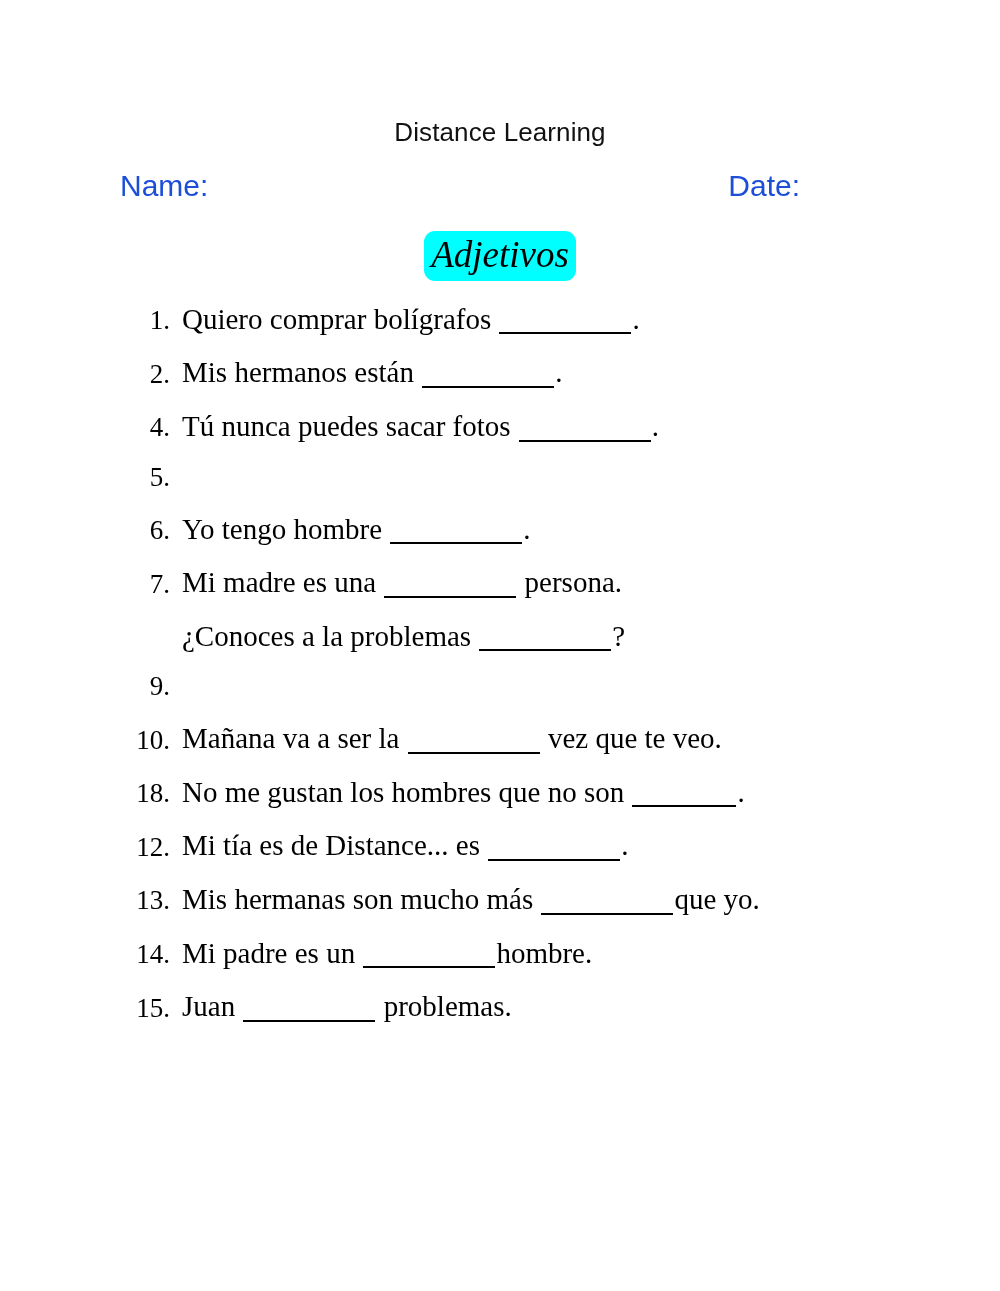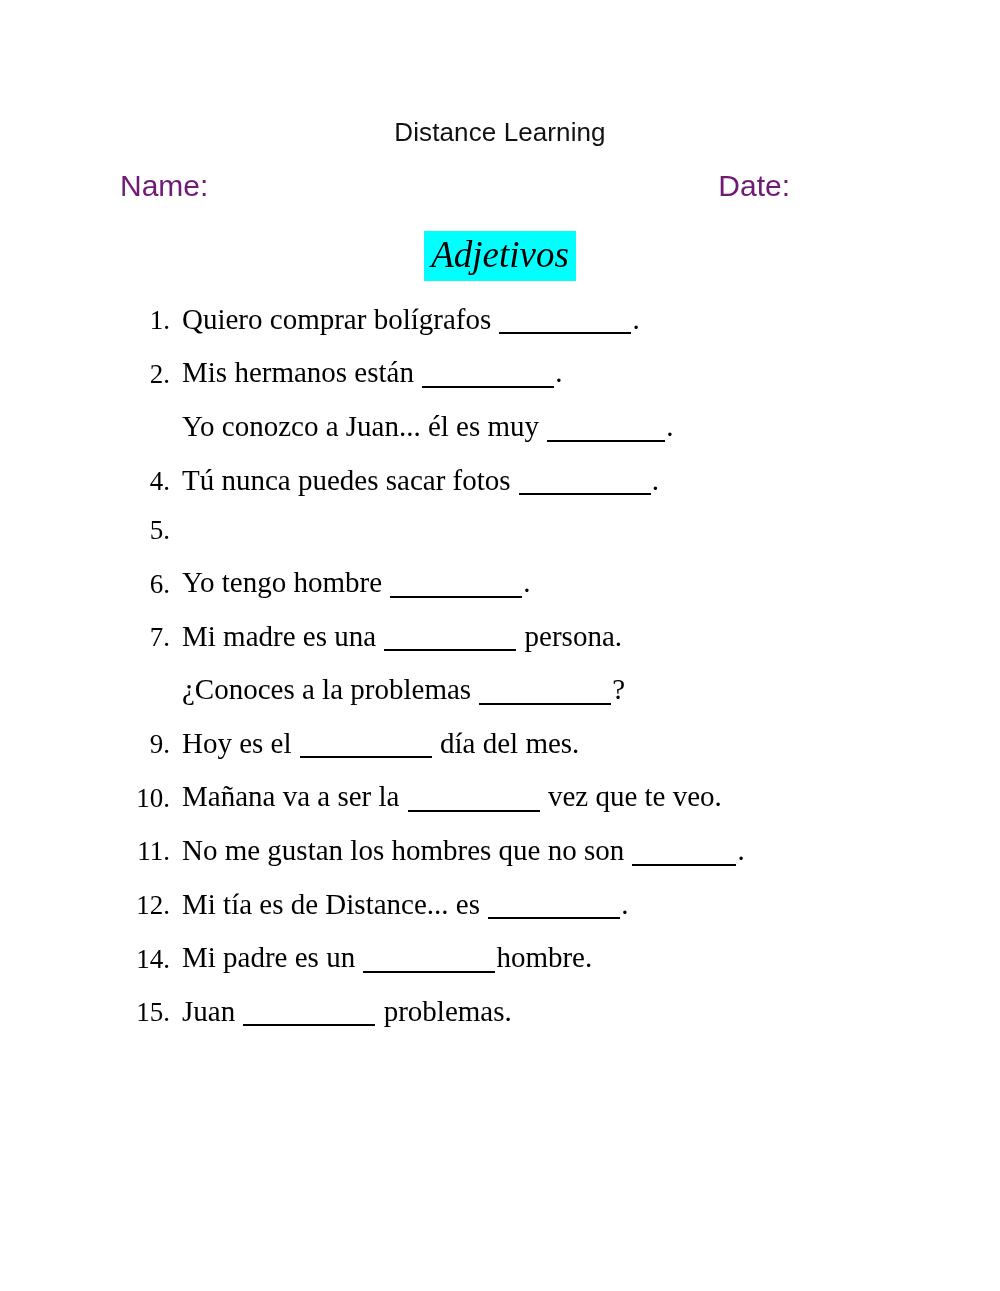--- a/index.html
+++ b/index.html
@@ -33,45 +33,46 @@
     font-size: 26px;
     line-height: 1.1;
     letter-spacing: 0.1px;
     color: #111111;
   }
 
   .name-date-row {
     display: flex;
     justify-content: space-between;
     align-items: baseline;
-    margin: 22px 10px 0 0;
+    margin: 22px 0 0 0;
     padding: 0 200px 0 120px;
     font-family: "Liberation Sans", "DejaVu Sans", sans-serif;
     font-size: 30px;
-    color: #701a75;
+    color: #1d4ed8;
   }
   .name-label, .date-label {
     white-space: nowrap;
   }
 
   
   .title-wrap {
     text-align: center;
     margin-top: 28px;
   }
   .worksheet-title {
     display: inline-block;
     background: #00ffff;
     font-family: "Liberation Serif", "DejaVu Serif", serif;
     font-style: italic;
     font-size: 37px;
     line-height: 1.25;
     padding: 1px 7px 3px 7px;
     color: #000000;
     white-space: nowrap;
+    border-radius: 11px;
   }
 
   
   .questions {
     margin: 22px 0 0 0;
     padding: 0;
     list-style: none;
   }
   .q-row {
     display: flex;
@@ -122,57 +123,56 @@
   <ul class="questions" id="question-list">
       <li class="q-row">
         <span class="q-num">1.</span>
         <span class="q-text"><span>Quiero comprar bolígrafos </span><span class="blank b-long"></span><span>.</span></span>
       </li>
       <li class="q-row">
         <span class="q-num">2.</span>
         <span class="q-text"><span>Mis hermanos están </span><span class="blank b-long"></span><span>.</span></span>
       </li>
       <li class="q-row">
-        <span class="q-num"></span>
-        <span class="q-text"><span>Yo conozco a Juan... él es muy </span><span class="blank b-mid"></span><span>.</span></span>
-      </li>
-      <li class="q-row">
         <span class="q-num">4.</span>
         <span class="q-text"><span>Tú nunca puedes sacar fotos </span><span class="blank b-long"></span><span>.</span></span>
       </li>
       <li class="q-row">
         <span class="q-num">5.</span>
       </li>
       <li class="q-row">
         <span class="q-num">6.</span>
         <span class="q-text"><span>Yo tengo hombre </span><span class="blank b-long"></span><span>.</span></span>
       </li>
       <li class="q-row">
         <span class="q-num">7.</span>
         <span class="q-text"><span>Mi madre es una </span><span class="blank b-long"></span><span> persona.</span></span>
       </li>
       <li class="q-row">
         <span class="q-num"></span>
         <span class="q-text"><span>¿Conoces a la problemas </span><span class="blank b-long"></span><span>?</span></span>
       </li>
       <li class="q-row">
         <span class="q-num">9.</span>
-        <span class="q-text"><span>Hoy es el </span><span class="blank b-long"></span><span> día del mes.</span></span>
       </li>
       <li class="q-row">
         <span class="q-num">10.</span>
         <span class="q-text"><span>Mañana va a ser la </span><span class="blank b-long"></span><span> vez que te veo.</span></span>
       </li>
       <li class="q-row">
-        <span class="q-num">11.</span>
+        <span class="q-num">18.</span>
         <span class="q-text"><span>No me gustan los hombres que no son </span><span class="blank b-short"></span><span>.</span></span>
       </li>
       <li class="q-row">
         <span class="q-num">12.</span>
         <span class="q-text"><span>Mi tía es de Distance... es </span><span class="blank b-long"></span><span>.</span></span>
+      </li>
+      <li class="q-row">
+        <span class="q-num">13.</span>
+        <span class="q-text"><span>Mis hermanas son mucho más </span><span class="blank b-long"></span><span>que yo.</span></span>
       </li>
       <li class="q-row">
         <span class="q-num">14.</span>
         <span class="q-text"><span>Mi padre es un </span><span class="blank b-long"></span><span>hombre.</span></span>
       </li>
       <li class="q-row">
         <span class="q-num">15.</span>
         <span class="q-text"><span>Juan </span><span class="blank b-long"></span><span> problemas.</span></span>
       </li>
     </ul>

